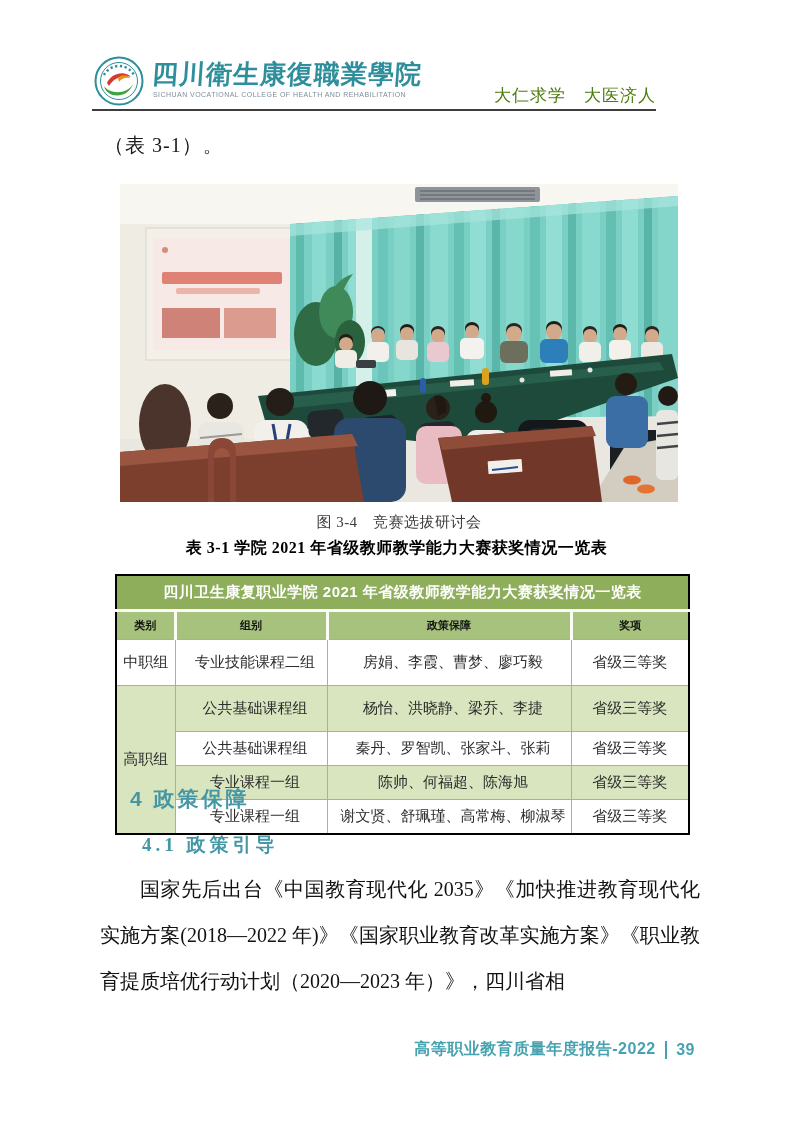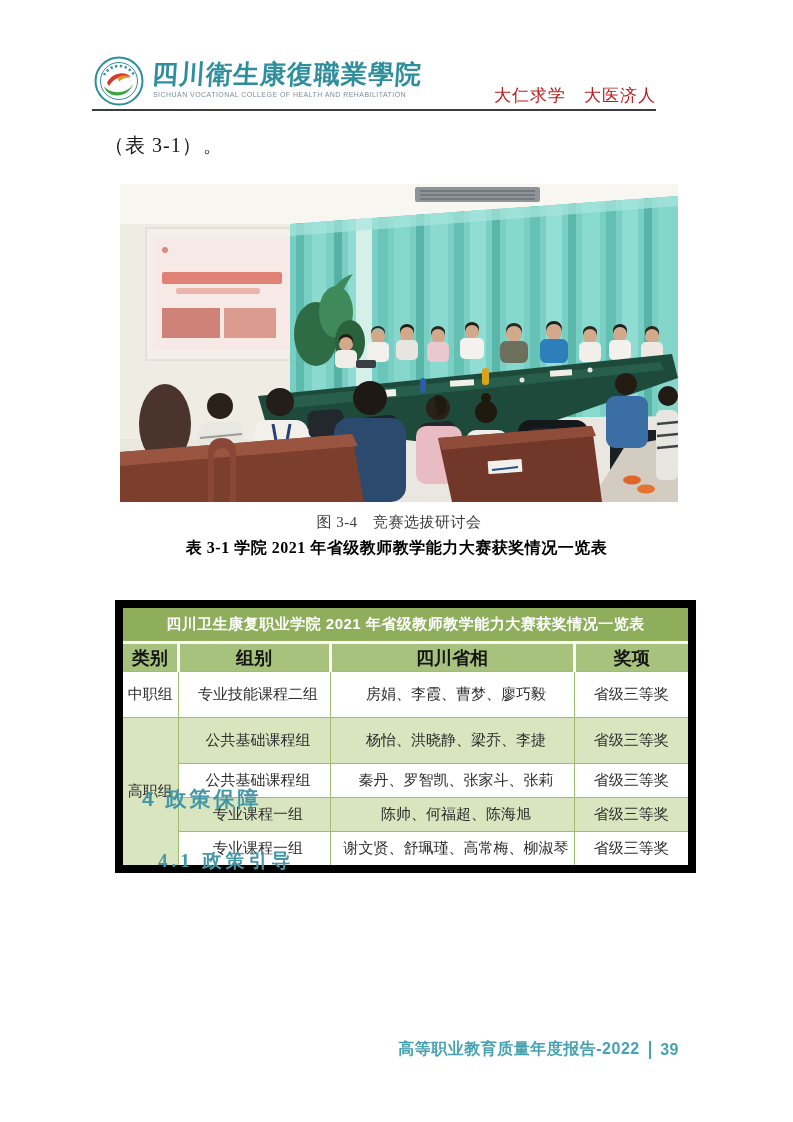--- a/index.html
+++ b/index.html
@@ -17,77 +17,77 @@
     position:absolute;left:152px;top:57px;font-size:26px;font-weight:bold;
     color:#2e8e9c;letter-spacing:1px;font-family:var(--serif);transform:skewX(-4deg);
     white-space:nowrap;
   }
   .logo-en{
     position:absolute;left:153px;top:91px;font-size:7px;letter-spacing:.45px;
     color:#7e8e9b;font-family:var(--sans);white-space:nowrap;
   }
   .slogan{
     position:absolute;right:137px;top:84px;font-size:17px;font-family:var(--sans);
-    color:#b91c1c;letter-spacing:1px;white-space:nowrap;
+    color:#4d7c0f;letter-spacing:1px;white-space:nowrap;
   }
   .header-rule{
     position:absolute;left:92px;top:109px;width:564px;height:0;
     border-top:2px solid #3d3d3d;
   }
   
   .intro{position:absolute;left:104px;top:132px;font-size:20px;margin:0;letter-spacing:1px;}
   figure.photo{position:absolute;left:120px;top:184px;width:558px;margin:0;}
   figure.photo svg{display:block;}
   figcaption{
     text-align:center;margin-top:11px;font-size:15px;color:#3c3c3c;
     font-family:var(--serif);letter-spacing:.5px;
   }
   .table-title{
     position:absolute;left:92px;top:538px;width:609px;margin:0;text-align:center;
     font-size:16px;font-weight:bold;color:#000;font-family:var(--serif);letter-spacing:.5px;
   }
   table.awards{
-    position:absolute;left:115px;top:600px;width:573px;border-collapse:collapse;
-    border:8px solid #000000;font-size:15px;table-layout:fixed;
+    position:absolute;left:115px;top:574px;width:573px;border-collapse:collapse;
+    border:2px solid #000000;font-size:15px;table-layout:fixed;
   }
   table.awards th.banner{
     height:31px;background:#8fae5c;color:#ffffff;font-family:var(--sans);
     font-weight:bold;font-size:15px;border-bottom:3px solid #fbfcf6;letter-spacing:.5px;
   }
   table.awards tr.cols th{
     height:25px;background:#a6c27d;color:#141414;font-family:var(--sans);
-    font-weight:bold;font-size:18px;border-right:3px solid #fbfcf6;
+    font-weight:bold;font-size:11px;border-right:3px solid #fbfcf6;
     border-bottom:1px solid #9fbc70;
   }
   table.awards tr.cols th:last-child{border-right:none;}
   table.awards td{
     border:1px solid #9fbc70;color:#2d2d2d;font-family:var(--serif);
     padding:4px 4px;background:#ffffff;
   }
   table.awards td.l{text-align:center;padding-left:12px;}
   table.awards td.c{text-align:center;}
   table.awards tr.h37 td{height:37px;}
   table.awards tr.h25 td{height:25px;}
   table.awards td.green{background:#d8e5bf;}
   .sec-heading{
-    position:absolute;left:142px;top:785px;margin:0;font-family:var(--sans);
+    position:absolute;left:130px;top:785px;margin:0;font-family:var(--sans);
     font-size:21px;font-weight:bold;color:#4697a6;letter-spacing:3px;
   }
   .subsec-heading{
-    position:absolute;left:142px;top:832px;margin:16px;font-family:var(--serif);
+    position:absolute;left:142px;top:832px;margin:0;font-family:var(--serif);
     font-size:19px;font-weight:bold;color:#4697a6;letter-spacing:4px;
   }
   .body-para{
     position:absolute;left:100px;top:866px;width:600px;margin:0;
     font-size:20px;line-height:46px;text-align:justify;text-indent:2em;
     color:#111;font-family:var(--serif);
   }
   
   .footer{
-    position:absolute;right:114px;top:1039px;font-family:var(--sans);
+    position:absolute;right:98px;top:1039px;font-family:var(--sans);
     font-weight:bold;font-size:16px;color:#46a2b0;letter-spacing:.5px;
     display:flex;align-items:center;justify-content:space-between;
   }
   .footer .vbar{
     display:inline-block;width:2.5px;height:18px;background:#46a2b0;margin:0 9px;
   }
 </style>
 </head>
 <body>
 
@@ -320,21 +320,21 @@
         <col style="width:244px">
         <col style="width:118px">
     </colgroup>
     <thead>
       <tr>
         <th class="banner" colspan="4">四川卫生康复职业学院 2021 年省级教师教学能力大赛获奖情况一览表</th>
       </tr>
       <tr class="cols">
         <th>类别</th>
         <th>组别</th>
-        <th>四川省相</th>
+        <th>政策保障</th>
         <th>奖项</th>
       </tr>
     </thead>
     <tbody>
       <tr class="h37">
         <td class="c">中职组</td>
         <td class="l">专业技能课程二组</td>
         <td class="l">房娟、李霞、曹梦、廖巧毅</td>
         <td class="c">省级三等奖</td>
       </tr>
@@ -358,20 +358,21 @@
         <td class="l">专业课程一组</td>
         <td class="l">谢文贤、舒珮瑾、高常梅、柳淑琴</td>
         <td class="c">省级三等奖</td>
       </tr>
     </tbody>
   </table>
 
   <h2 class="sec-heading">4 政策保障</h2>
   <h3 class="subsec-heading">4.1 政策引导</h3>
 
+  <p class="body-para">国家先后出台《中国教育现代化 2035》《加快推进教育现代化实施方案(2018—2022 年)》《国家职业教育改革实施方案》《职业教育提质培优行动计划（2020—2023 年）》，四川省相</p>
 
   <div class="footer">
     <span>高等职业教育质量年度报告-2022</span>
     <span class="vbar"></span>
     <span>39</span>
   </div>
 
 </div>
 
 </body></html>

